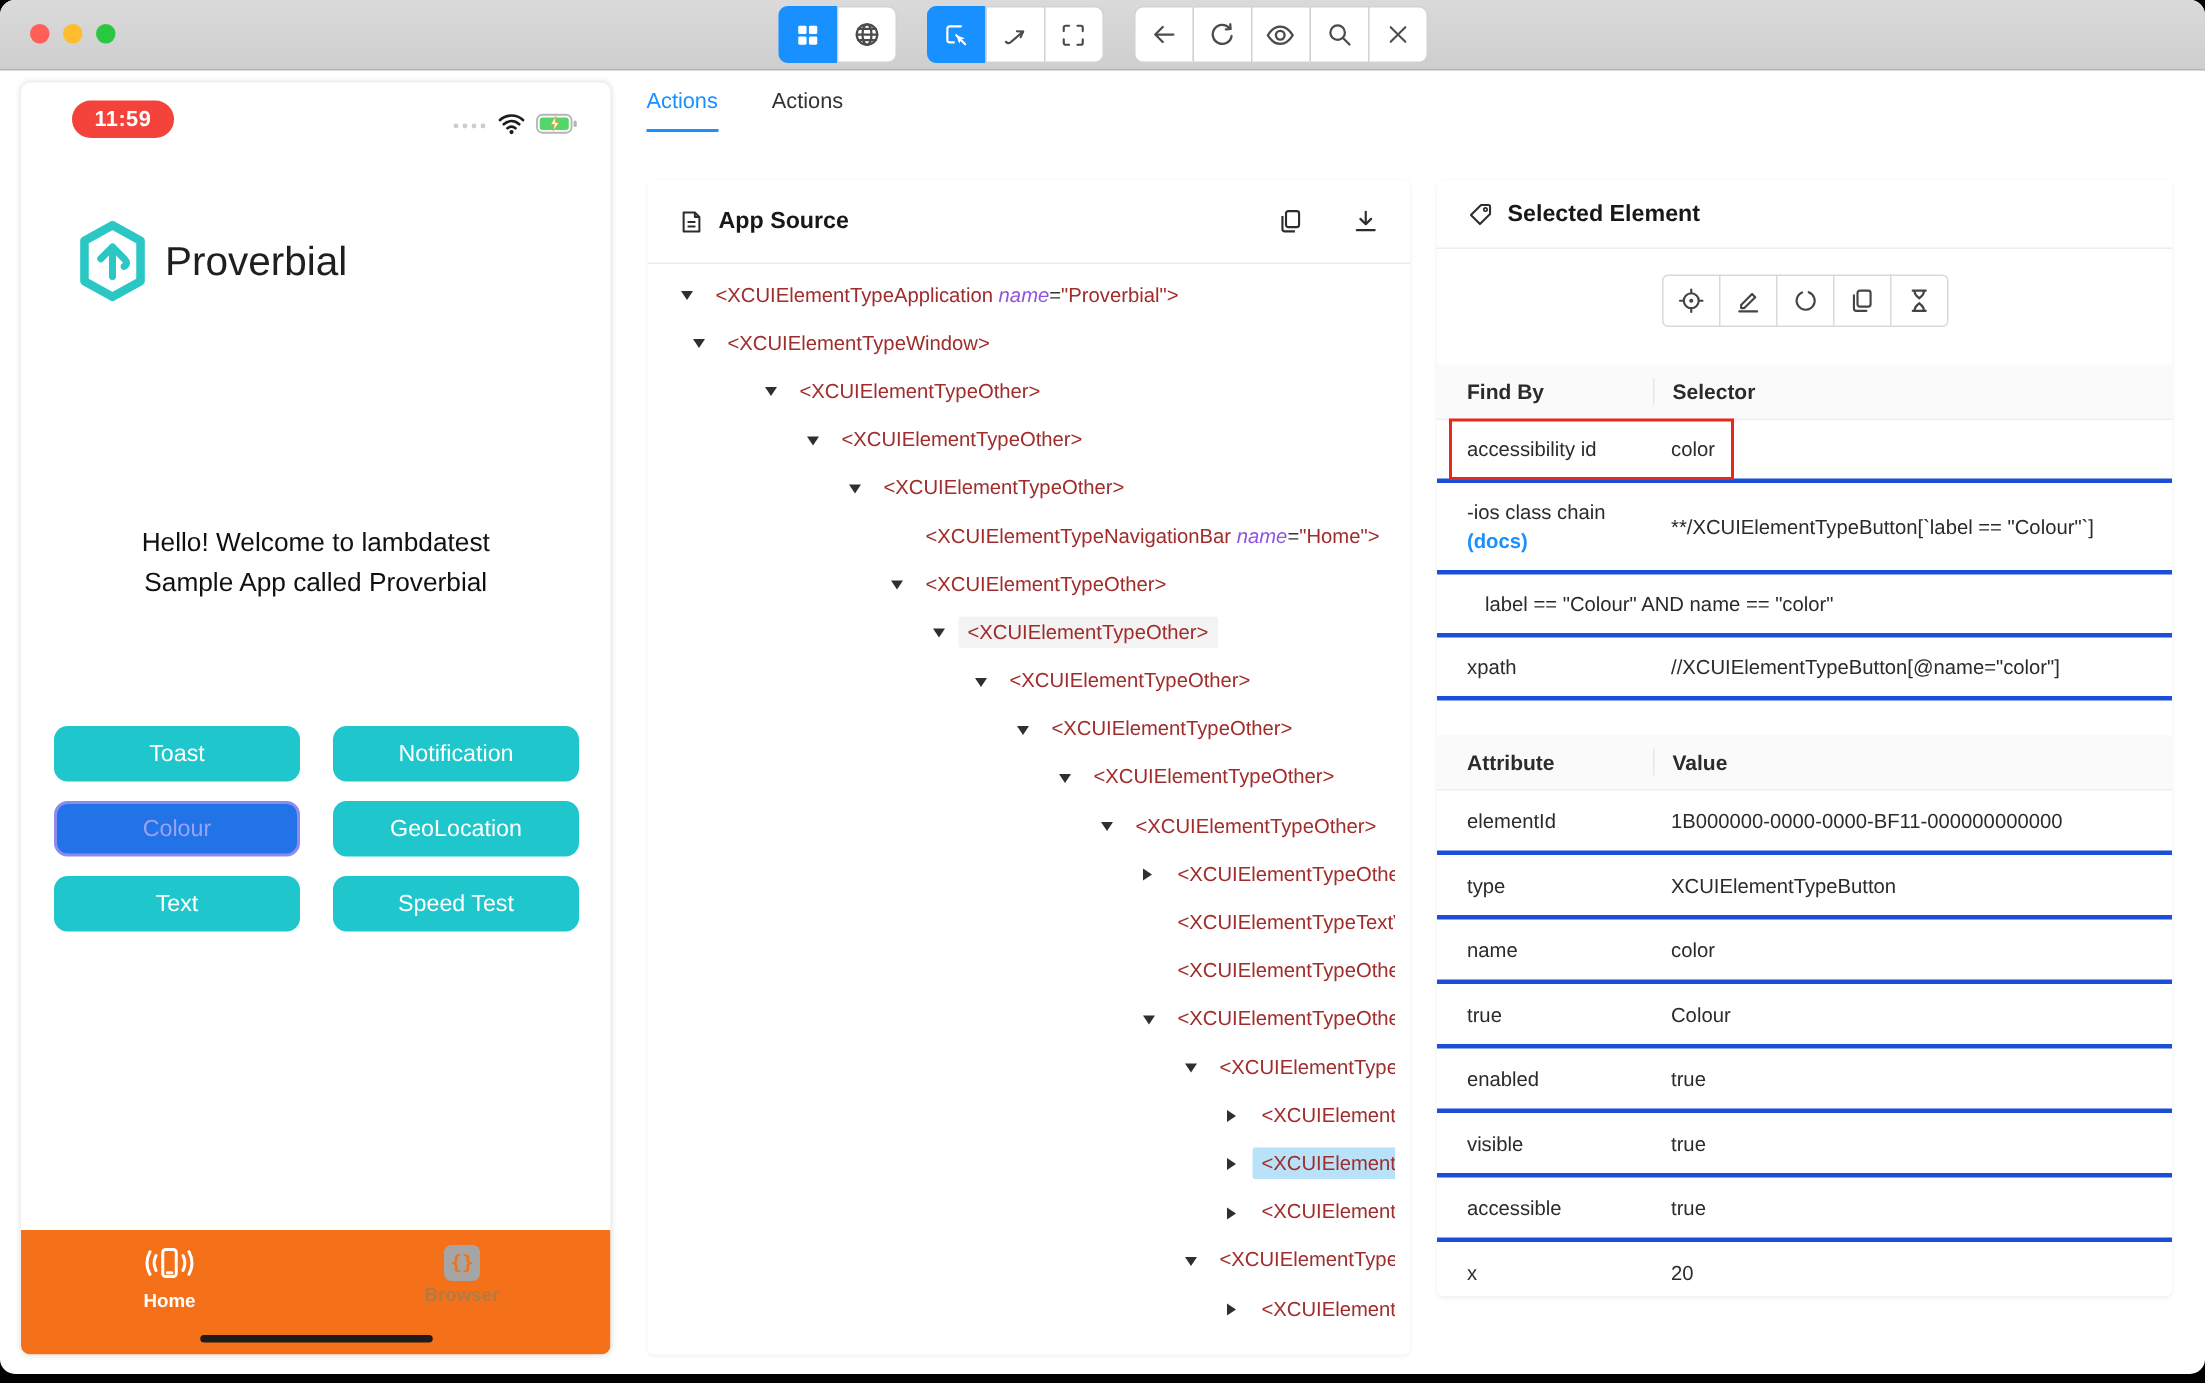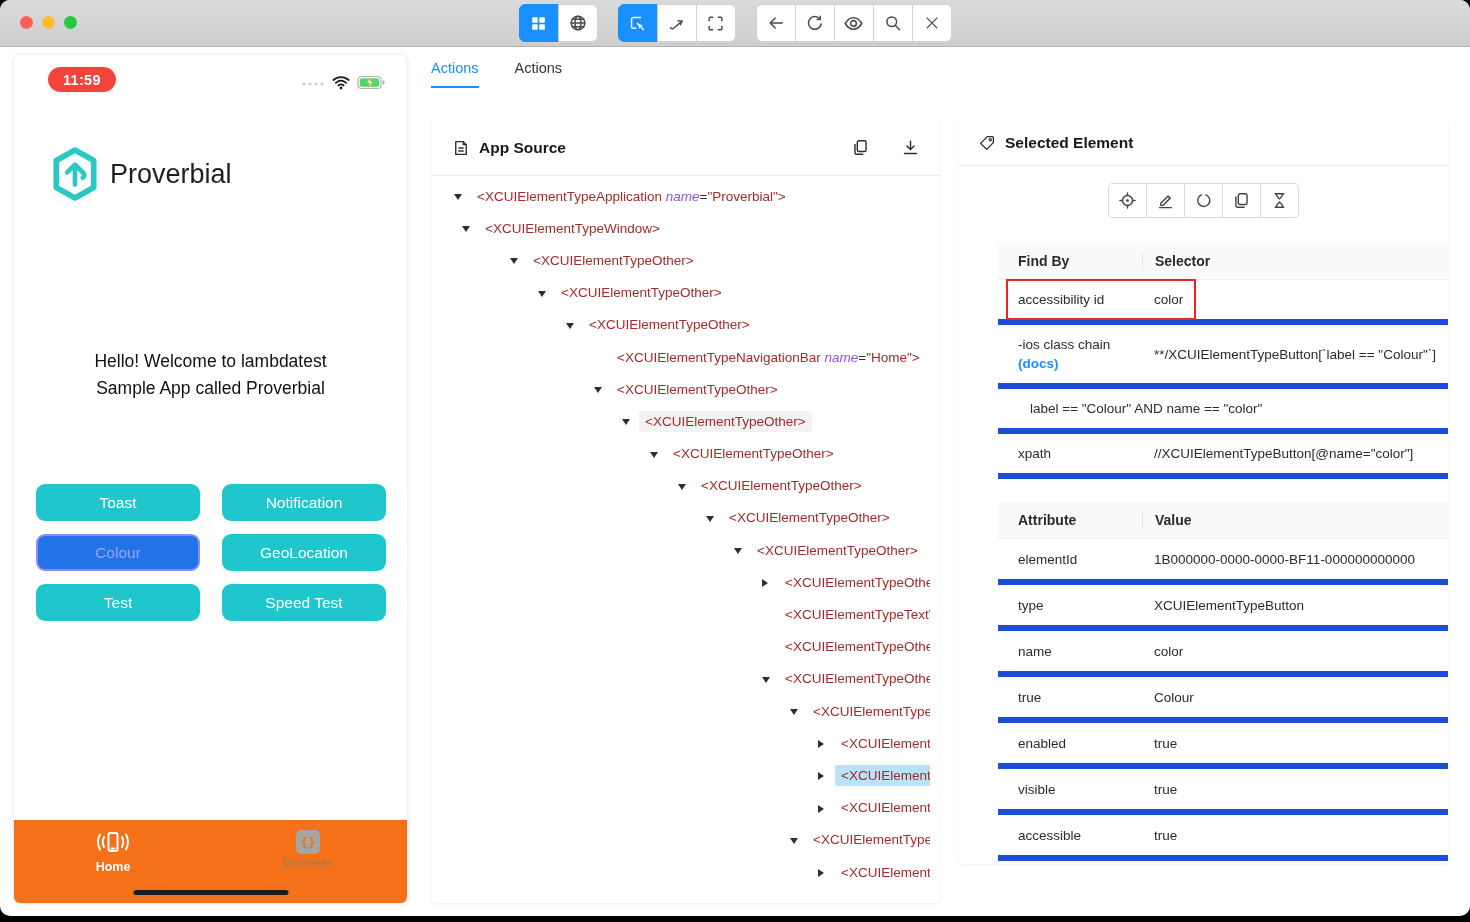--- a/index.html
+++ b/index.html
@@ -69,23 +69,23 @@
   .tree-row.selected .tree-text{background:var(--sel-bg,#b9e2f8);}
   .tt{color:var(--tag-red,#a02c2c);}
   .ta{color:var(--attr-purple,#9254de);font-style:italic;}
   .te{color:#333;}
   
   .se-actions{display:flex;justify-content:center;margin-top:17px;}
   .se-btn{width:37px;height:33px;background:#fff;border:1px solid #d9d9d9;margin-left:-1px;
     display:flex;align-items:center;justify-content:center;color:#444;cursor:pointer;}
   .se-actions .se-btn:first-child{border-radius:4px 0 0 4px;margin-left:0;}
   .se-actions .se-btn:last-child{border-radius:0 4px 4px 0;}
-  .tbl{margin-top:25px;font-size:13.5px;color:#2b2b2b;margin-left:40px;}
+  .tbl{margin-top:25px;font-size:13.5px;color:#2b2b2b;}
   .tbl2{margin-top:23px;}
-  .t-row{display:flex;border-bottom:6px solid #1d4ed8;padding-left:20px;position:relative;align-items:center;}
+  .t-row{display:flex;border-bottom:3px solid #1d4ed8;padding-left:20px;position:relative;align-items:center;}
   .t-row.head{background:#fafafa;font-weight:700;font-size:14px;height:36px;border-bottom:1px solid #eee;}
   .t-label{width:118px;flex:none;padding:10px 6px 10px 0;line-height:19px;}
   .t-val{flex:1;padding:10px 12px 10px 0;line-height:19px;word-break:break-word;}
   .t-row.head .t-label,.t-row.head .t-val{padding-top:0;padding-bottom:0;}
   .t-row.head .t-val{border-left:1px solid #e7e7e7;padding-left:12px;height:18px;display:flex;align-items:center;}
   .t-val:not(.hd){padding-left:12px;}
   .attr-row{height:40px;}
   .attr-row .t-label,.attr-row .t-val{padding-top:0;padding-bottom:0;}
   .docs-link{color:var(--accent,#1890ff);font-weight:700;cursor:pointer;}
   .red-box{position:absolute;left:8px;top:-1px;bottom:-1px;width:186px;
@@ -266,21 +266,21 @@
       <div class="welcome">
         <div>Hello! Welcome to lambdatest</div>
         <div>Sample App called Proverbial</div>
       </div>
 
       <div class="btn-grid" id="phone-buttons">
           <div class="p-btn">Toast</div>
           <div class="p-btn">Notification</div>
           <div class="p-btn selected">Colour</div>
           <div class="p-btn">GeoLocation</div>
-          <div class="p-btn">Test</div>
+          <div class="p-btn">Text</div>
           <div class="p-btn">Speed Test</div>
         </div>
 
       <div class="tabbar">
         <div class="tab-item tab-home">
           <span>
             <svg width="40" height="28" viewBox="0 0 40 26" style="margin:0 auto;">
                 <g stroke="#fff" stroke-width="2" fill="none" stroke-linecap="round">
                   <rect x="15.5" y="2" width="9" height="18" rx="2"></rect>
                   <path d="M18.5 17.5 h3"></path>

